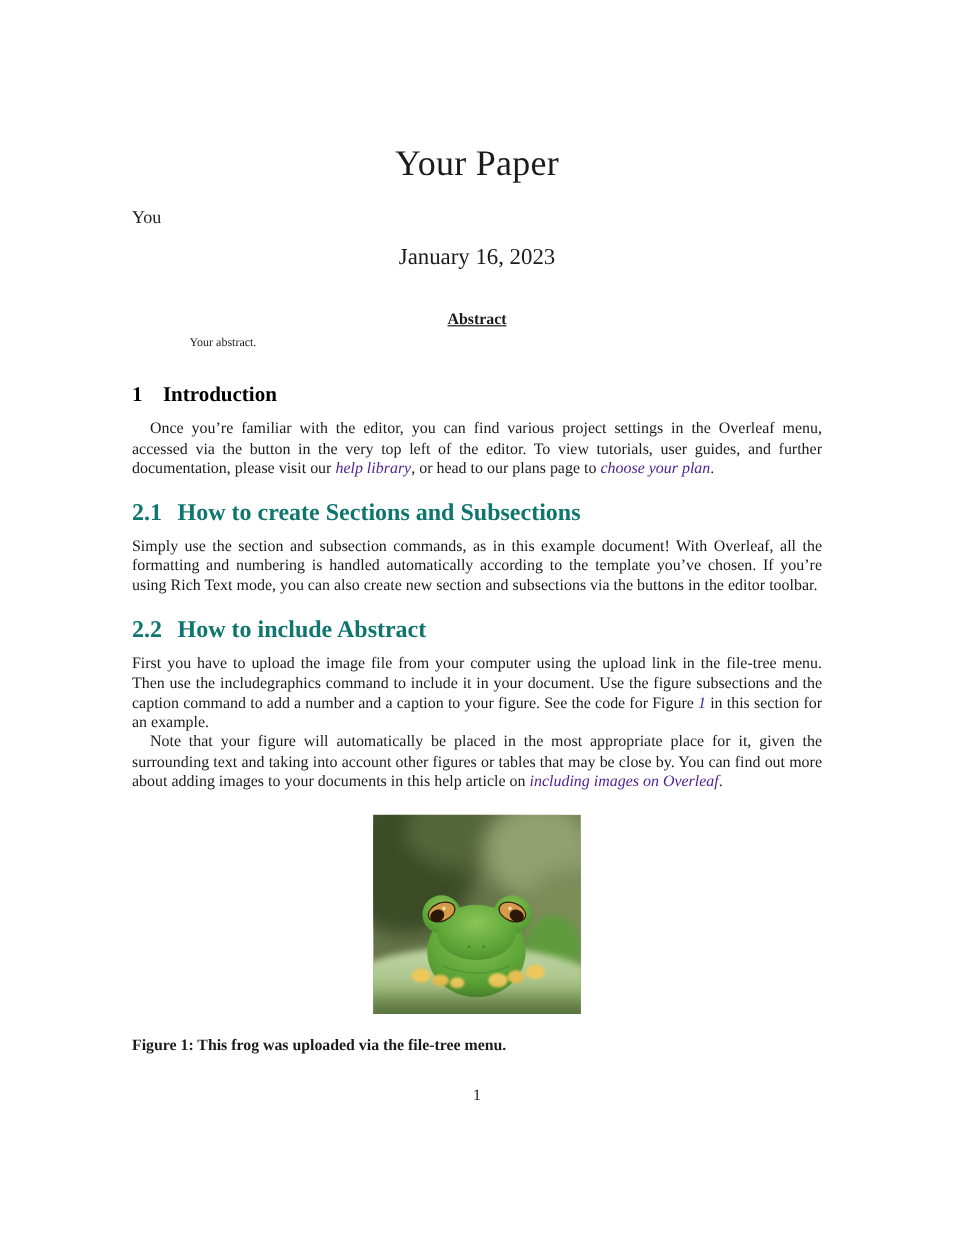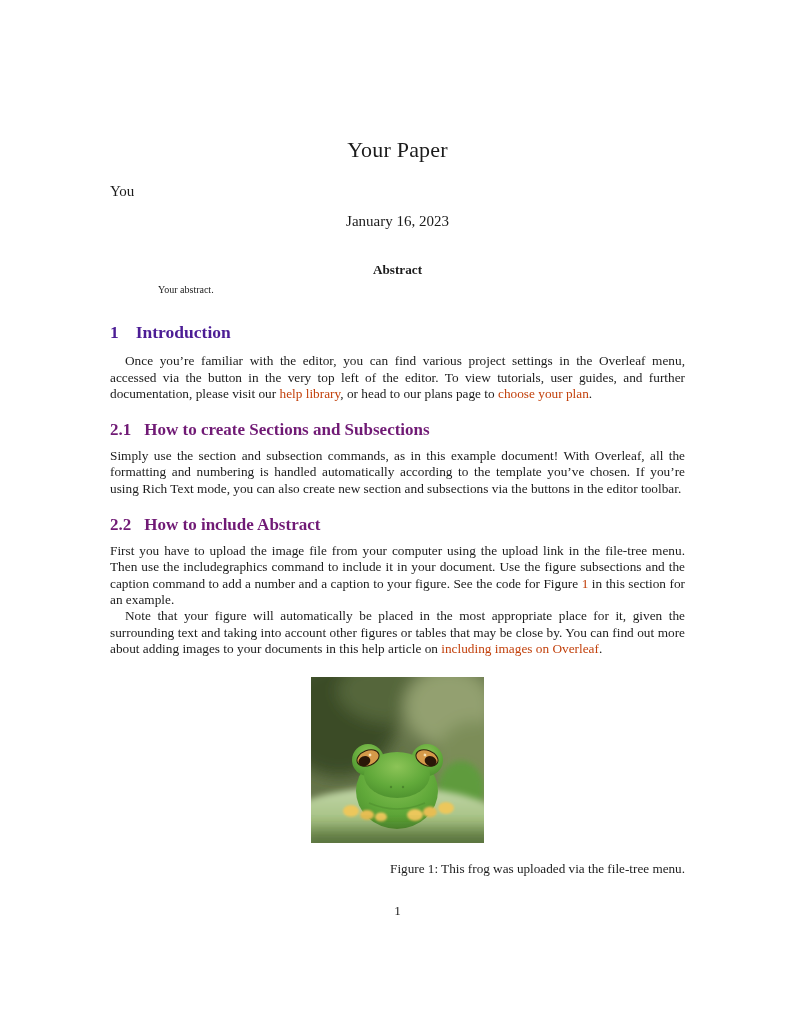--- a/index.html
+++ b/index.html
@@ -9,83 +9,86 @@
     background: #ffffff;
     box-sizing: border-box;
     padding: 120px 109px 0 110px;
     font-family: "Liberation Serif", serif;
     color: #1b1b1b;
     position: relative;
     overflow: hidden;
   }
   .title {
     text-align: center;
-    font-size: 22px;
+    font-size: 30px;
     font-weight: 400;
-    margin: 17px;
+    margin: 0;
     letter-spacing: 0.2px;
   }
   .author {
     text-align: left;
     font-size: 15px;
     margin-top: 20px;
   }
   .date {
     text-align: center;
-    font-size: 15px;
+    font-size: 19px;
     margin-top: 13px;
   }
   .abstract-head {
     text-align: center;
     font-size: 13.2px;
     font-weight: 700;
     margin-top: 32px;
+    text-decoration: underline;
   }
   .abstract-text {
     margin: 4px 33px 0 33px;
     text-indent: 15px;
     font-size: 10px;
     line-height: 16.3px;
   }
   .sec {
     font-size: 17.5px;
     font-weight: 700;
     margin: 24px 0 10px 0;
-    color: #4c1d95;
+    color: #000000;
   }
   .sec .num { margin-right: 17px; }
   .subsec {
-    font-size: 17px;
+    font-size: 20px;
     font-weight: 700;
     margin: 18px 0 8px 0;
-    color: #701a75;
+    color: #0f766e;
   }
   .subsec .num { margin-right: 13px; }
   .sec2 { margin-top: 22px; }
   p.body {
     font-size: 13.3px;
     line-height: 16.3px;
     text-align: justify;
     margin: 0;
   }
   p.indent { text-indent: 15px; }
   a.doclink {
-    color: #c2410c;
+    color: #4c1d95;
     text-decoration: none;
     cursor: pointer;
+    font-style: italic;
   }
   .figure-wrap {
     width: 173px;
     margin: 20px auto 0 auto;
   }
   .figure-wrap svg { display: block; }
   .caption {
-    text-align: right;
+    text-align: left;
     font-size: 13.2px;
     margin-top: 18px;
+    font-weight: bold;
   }
   .pagenum {
     text-align: center;
     font-size: 13.2px;
     margin-top: 26px;
   }
 </style>
 </head>
 <body>
 

